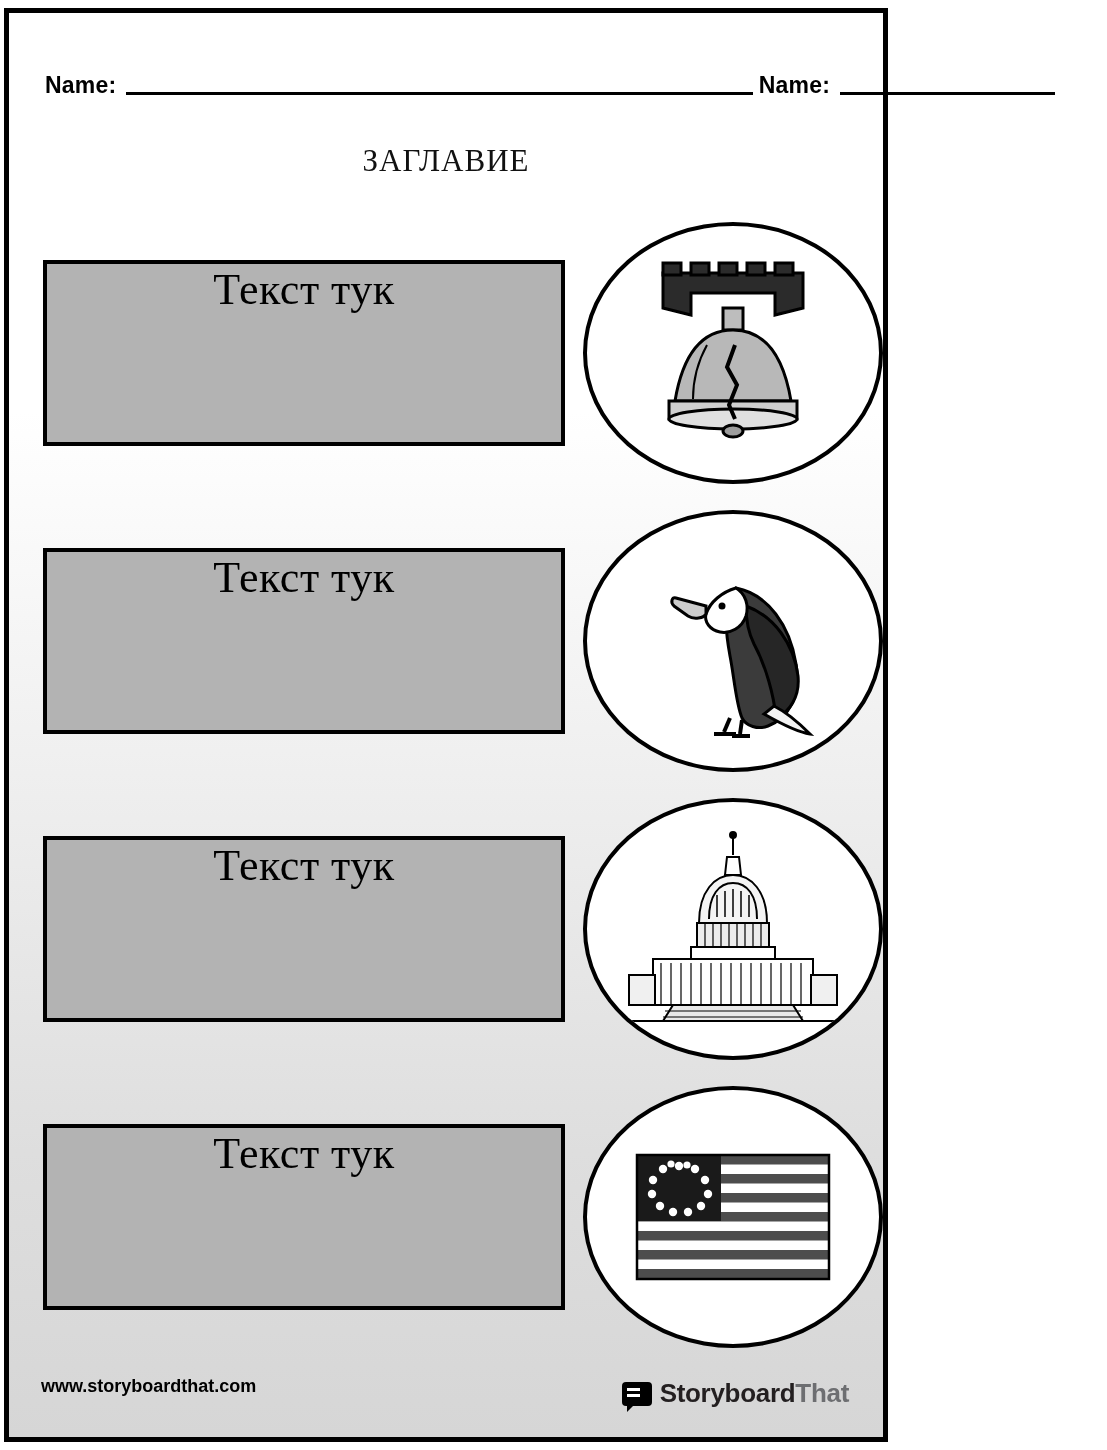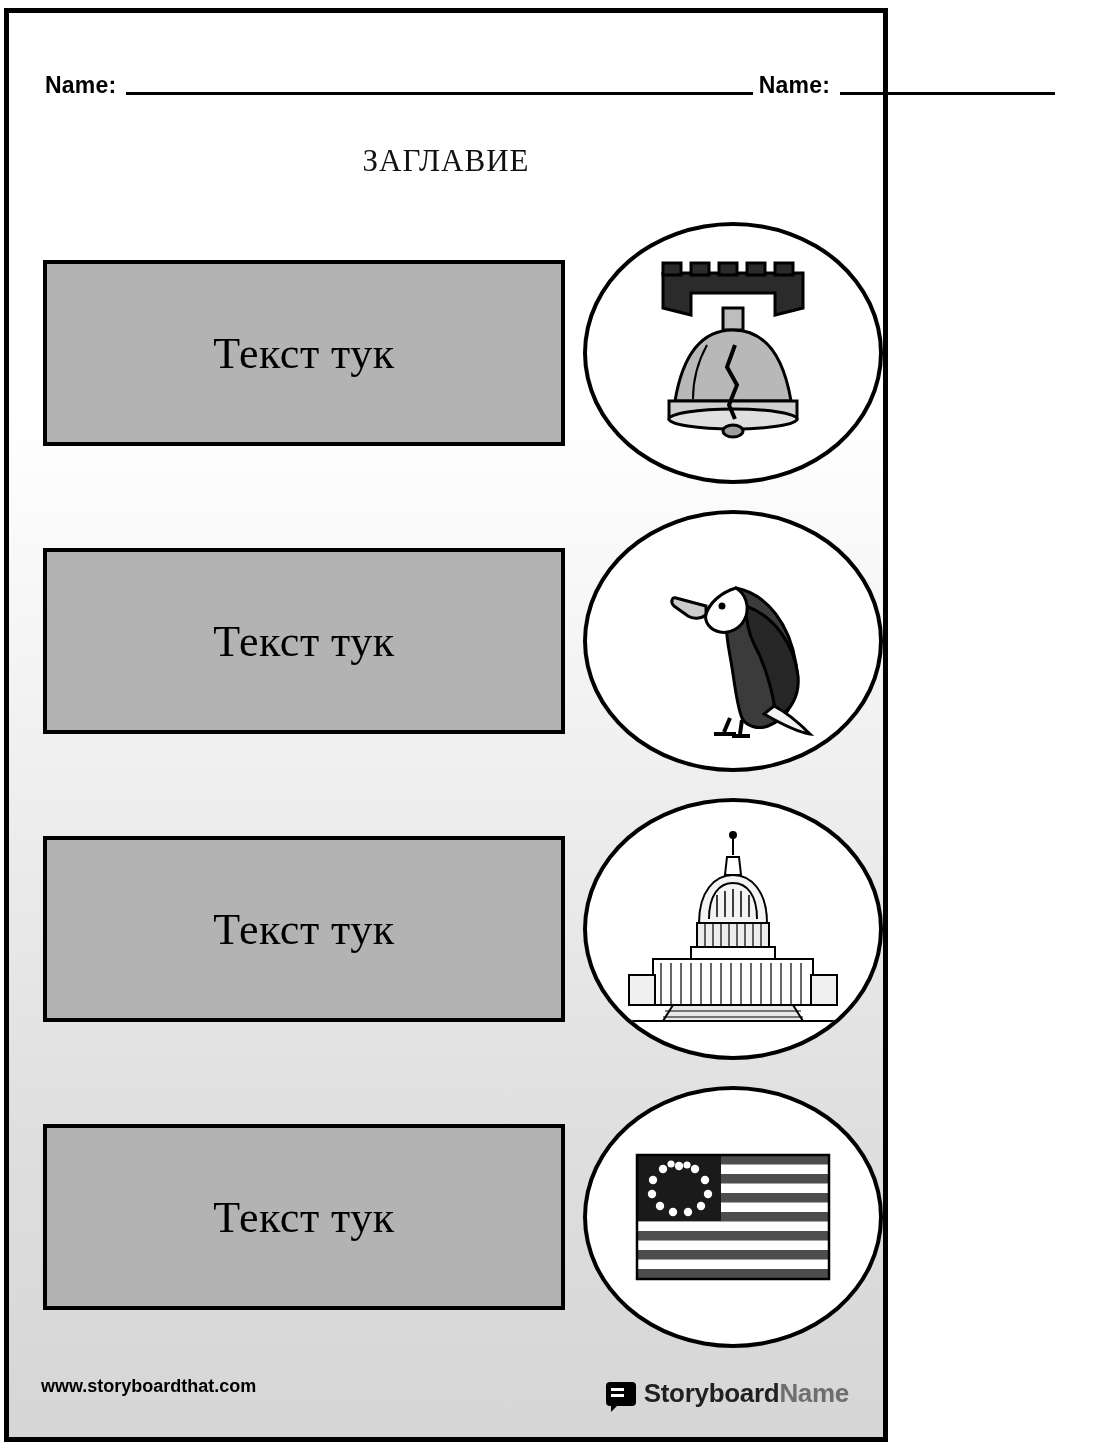--- a/index.html
+++ b/index.html
@@ -90,21 +90,21 @@
     align-items: center;
   }
   .textbox {
     position: relative;
     margin-left: 34px;
     width: 690px;
     height: 186px;
     background: #b3b3b3;
     border: 4px solid #000;
     display: flex;
-    align-items: center;
+    align-items: flex-start;
     justify-content: center;
   }
   .textbox span {
     font-family: "Liberation Serif", serif;
     font-size: 44px;
     color: #000;
     letter-spacing: 0.5px;
   }
   .imgcell {
     position: relative;
@@ -343,18 +343,18 @@
           </div>
         </div>
 
       </div>
 
       <div class="footer-url">www.storyboardthat.com</div>
       <div class="brand">
         <span class="brand-icon">
             <i></i>
           </span>
-        <span class="brand-text"><span>Storyboard</span><span class="light">Name</span></span>
+        <span class="brand-text"><span>Storyboard</span><span class="light">That</span></span>
       </div>
 
     </div>
   </div>
 </div>
 
 </body></html>

